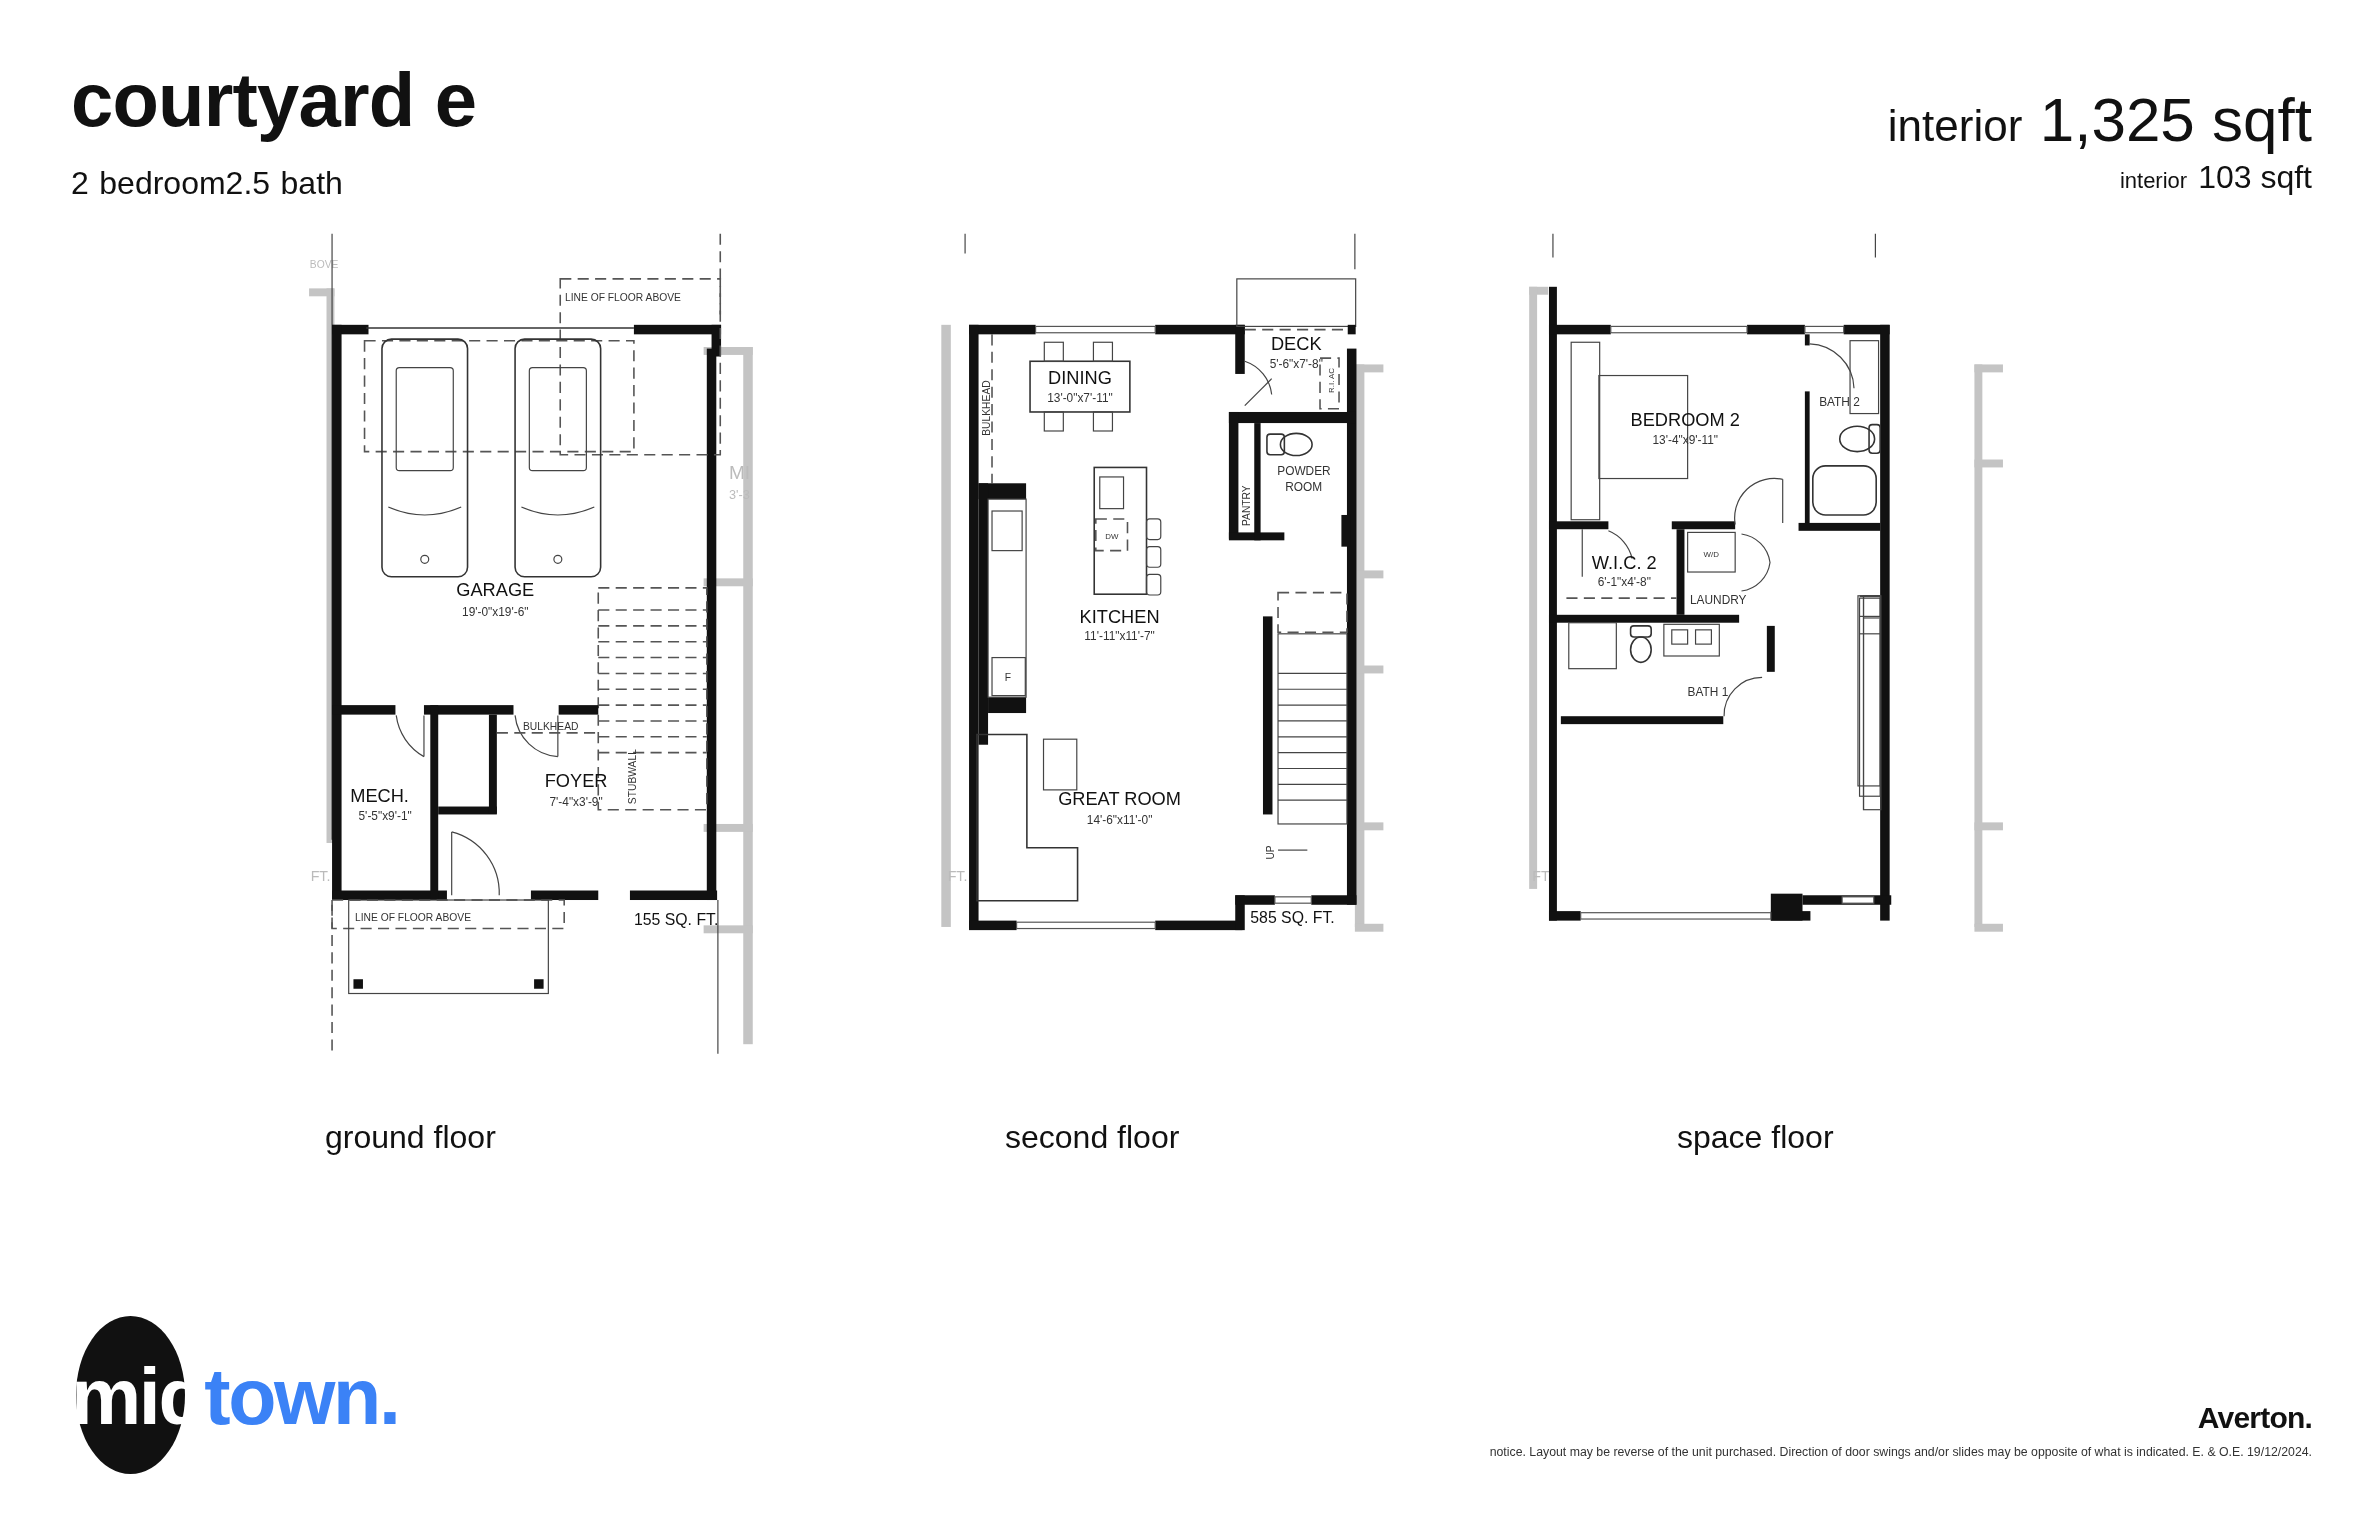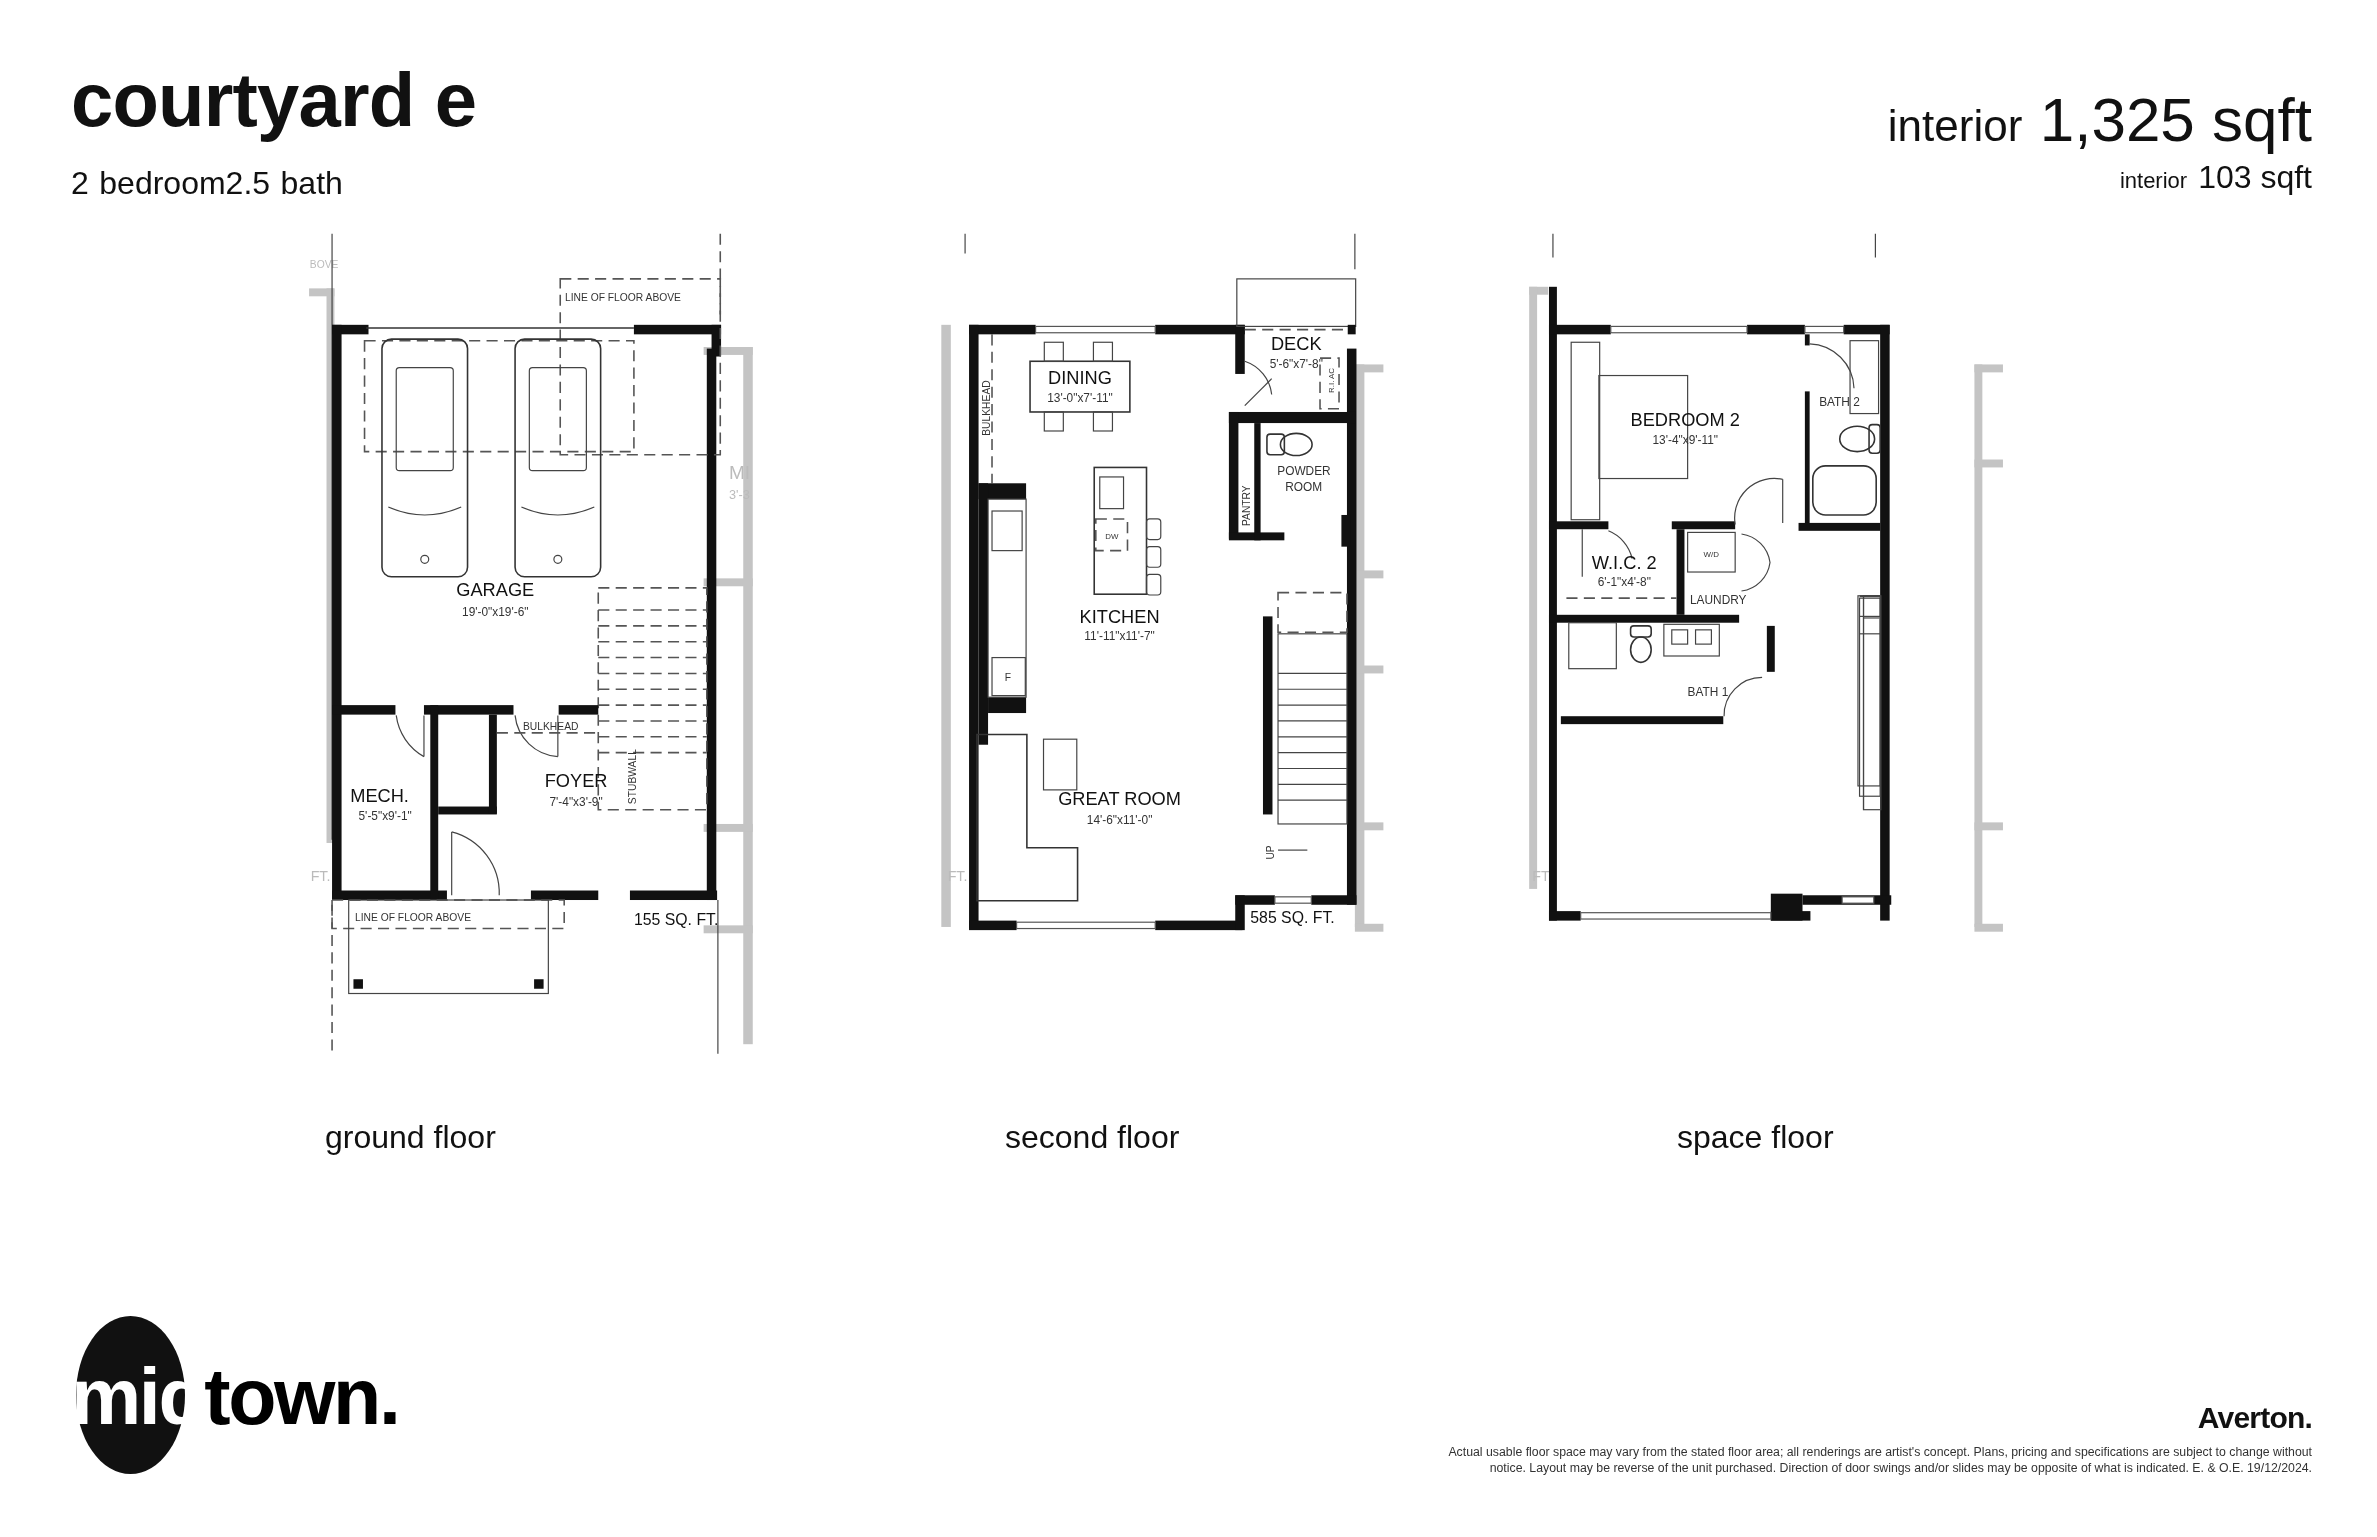--- a/index.html
+++ b/index.html
@@ -24,21 +24,21 @@
     svg.plan { position: absolute; left: 0; top: 0; }
     .floor-caption { top: 1119px; font-size: 32px; }
     .logo { left: 71px; top: 1316px; width: 428px; height: 158px; }
     .logo-circle {
       position: absolute; left: 4.8px; top: 0; width: 109px; height: 158px; border-radius: 50%; background: #111;
     }
     .logo-text {
       position: absolute; left: 0; top: 41px; font-size: 79px; font-weight: 700; letter-spacing: -2.4px; line-height: 1;
     }
     .logo-mid { color: #fff; position: relative; }
-    .logo-town { color: #000000; }
+    .logo-town { color: #3b82f6; }
     .brand { right: 65px; top: 1401px; font-size: 30px; font-weight: 700; letter-spacing: -0.8px; }
     .disclaimer {
       right: 65px; top: 1444px; width: 991px; text-align: right; font-size: 12.3px; line-height: 16px; color: #333;
     }
   </style>
 </head>
 <body>
 
 <h1 class="abs title">courtyard e</h1>
 <div class="abs subtitle">
@@ -425,16 +425,15 @@
 <div class="abs floor-caption" style="left:325px">ground floor</div>
 <div class="abs floor-caption" style="left:1005px">second floor</div>
 <div class="abs floor-caption" style="left:1677px">space floor</div>
 
 <div class="abs logo">
   <div class="logo-circle"></div>
   <div class="logo-text"><span class="logo-mid">mid</span><span class="logo-town">town.</span></div>
 </div>
 <div class="abs brand">Averton.</div>
 <div class="abs disclaimer">
-  <div>Actual usable floor space may vary from the stated floor area; all renderings are artist's concept. Plans, pricing and specifications are subject to change without</div>
   <div>notice. Layout may be reverse of the unit purchased. Direction of door swings and/or slides may be opposite of what is indicated. E. &amp; O.E. 19/12/2024.</div>
 </div>
 
 
 </body></html>

